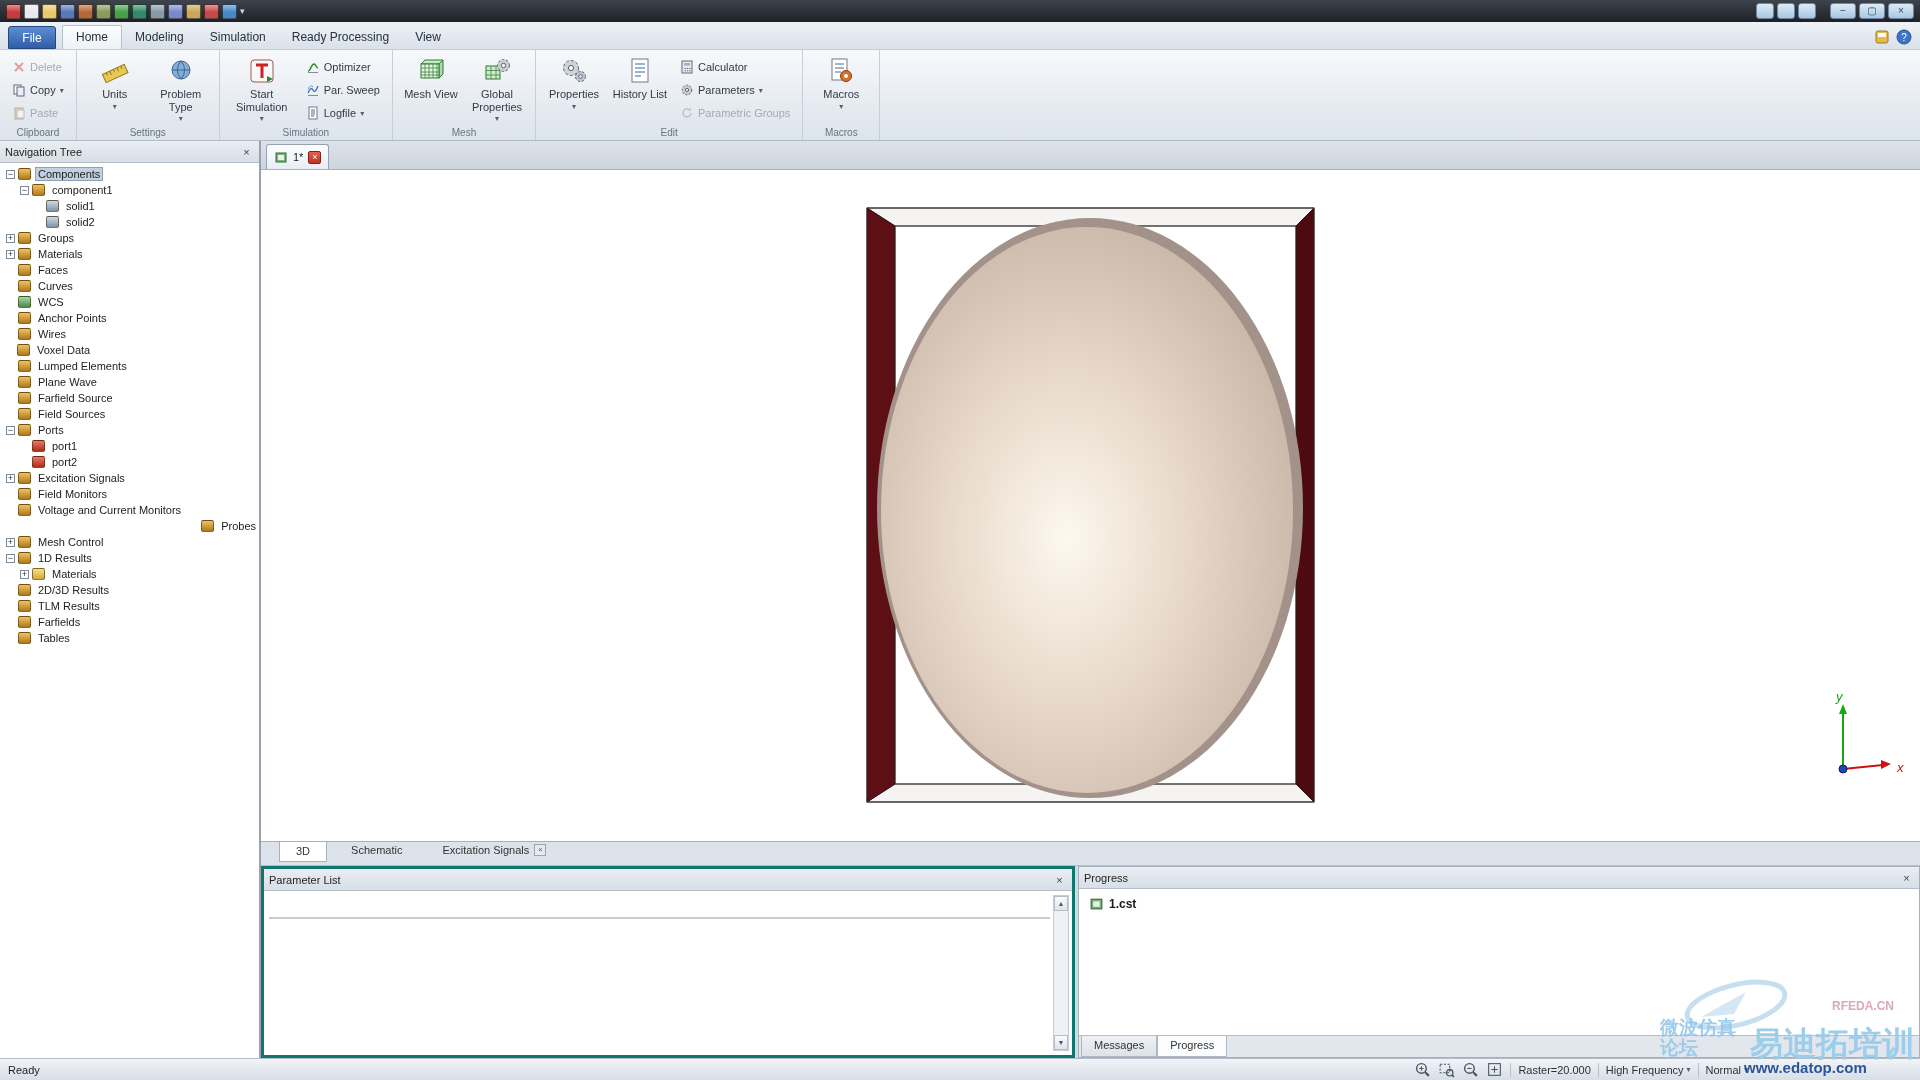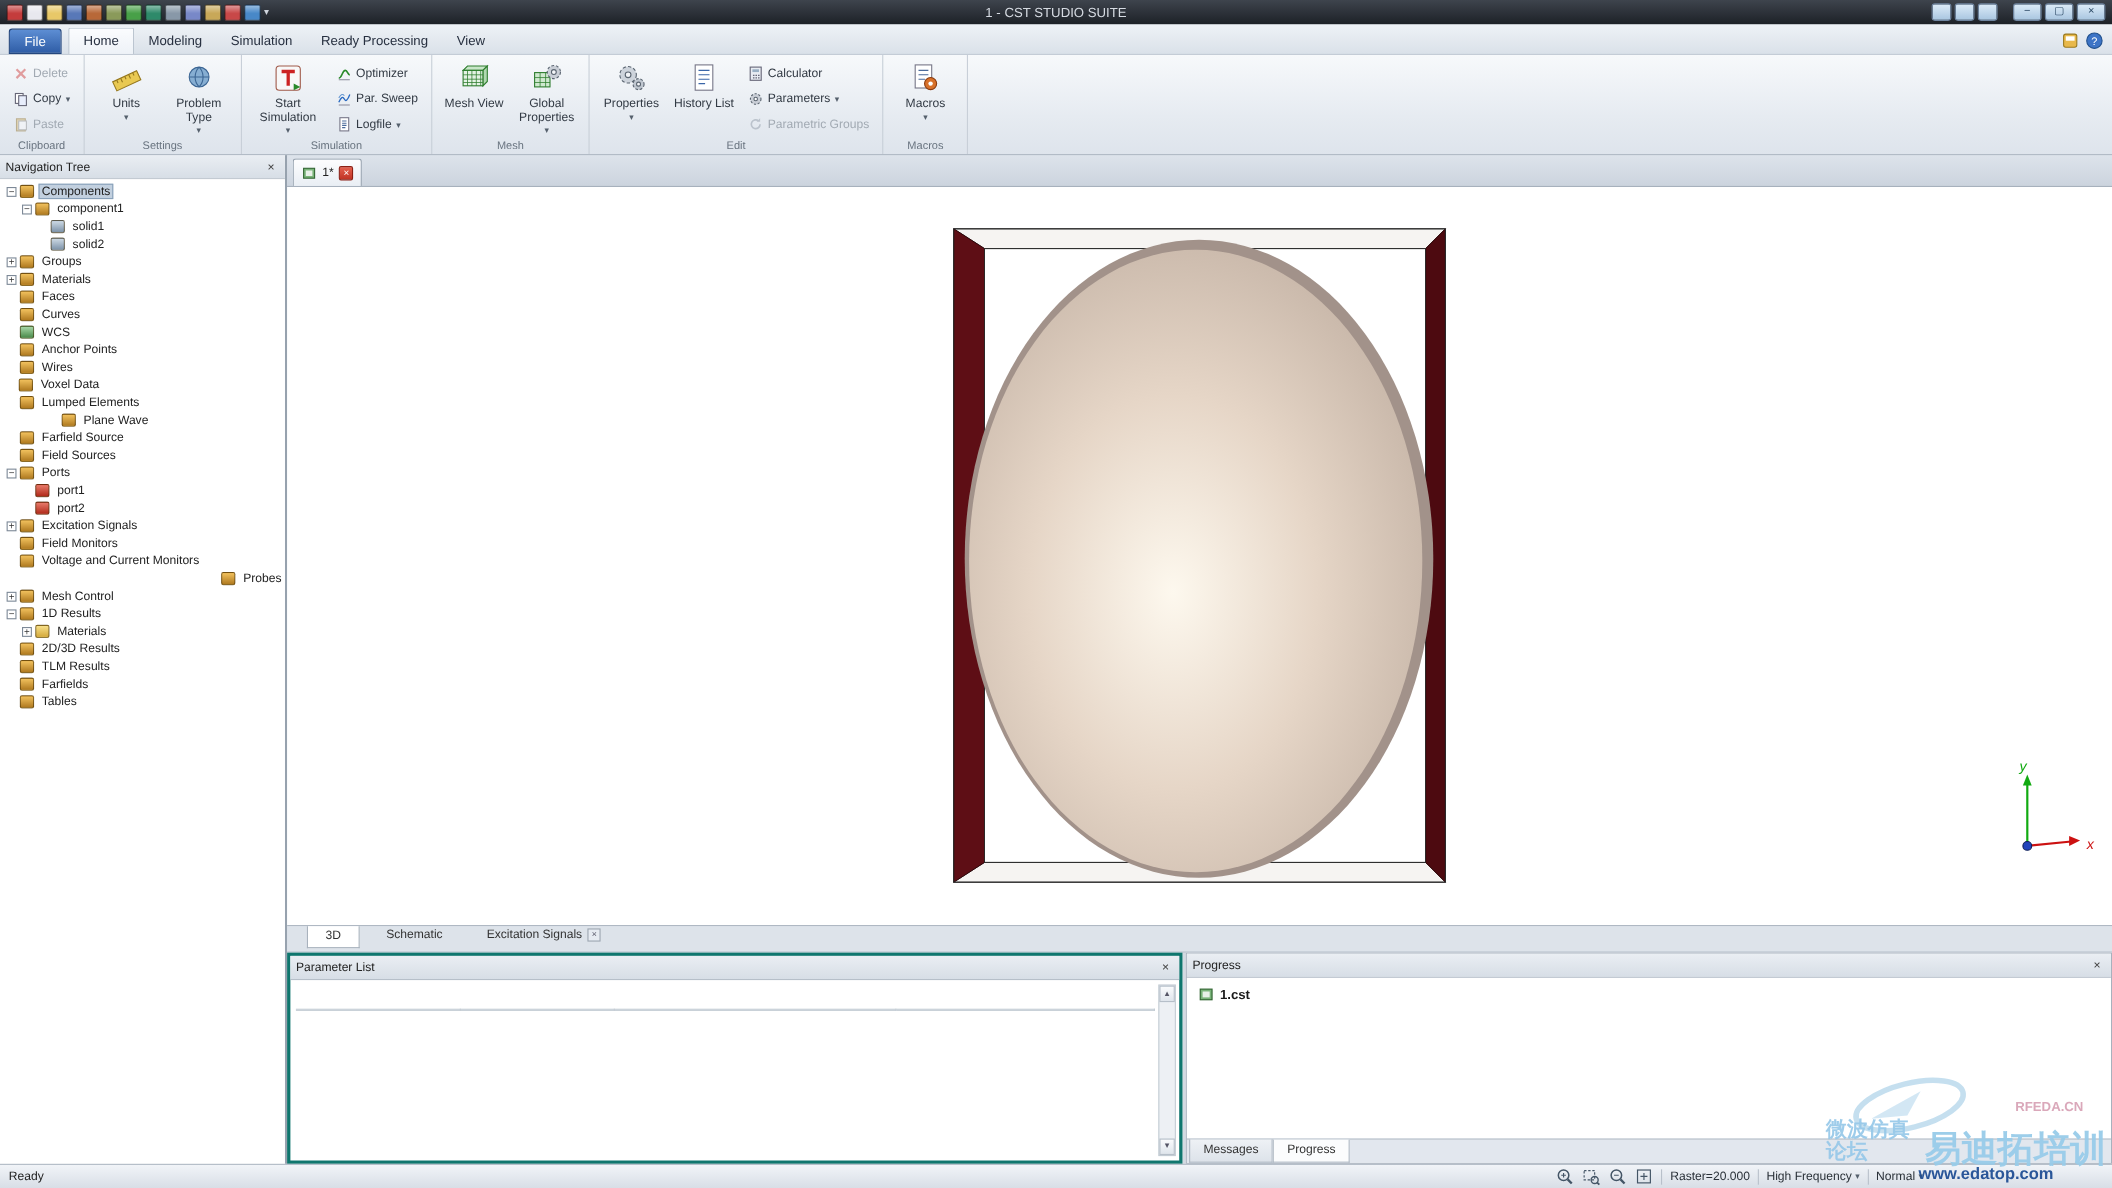--- a/index.html
+++ b/index.html
@@ -165,21 +165,20 @@
       <span class="qat-ic" style="background-color: rgb(138, 154, 90);"></span>
       <span class="qat-ic" style="background-color: rgb(72, 160, 72);"></span>
       <span class="qat-ic" style="background-color: rgb(46, 138, 106);"></span>
       <span class="qat-ic" style="background-color: rgb(136, 152, 168);"></span>
       <span class="qat-ic" style="background-color: rgb(120, 136, 200);"></span>
       <span class="qat-ic" style="background-color: rgb(200, 168, 88);"></span>
       <span class="qat-ic" style="background-color: rgb(200, 72, 72);"></span>
       <span class="qat-ic" style="background-color: rgb(72, 136, 200);"></span>
     </div>
   <span class="qat-caret">▾</span>
-  <div class="win-title">1 - CST STUDIO SUITE</div>
   <div class="winbtns">
     <div class="wbtn small"></div>
     <div class="wbtn small"></div>
     <div class="wbtn small"></div>
     <div class="wbtn-sep"></div>
     <div class="wbtn">−</div>
     <div class="wbtn">▢</div>
     <div class="wbtn">×</div>
   </div>
 </div>
@@ -458,21 +457,21 @@
       <div class="tree-row" style="padding-left: 5px;">
         <span class="expander none"></span>
         <span class="tree-icon" style="background: linear-gradient(rgb(242, 194, 94), rgb(176, 122, 32));"></span>
         <span class="tree-label">Voxel Data</span>
       </div>
       <div class="tree-row" style="padding-left: 6px;">
         <span class="expander none"></span>
         <span class="tree-icon" style="background: linear-gradient(rgb(242, 194, 94), rgb(176, 122, 32));"></span>
         <span class="tree-label">Lumped Elements</span>
       </div>
-      <div class="tree-row" style="padding-left: 6px; margin-left: 38px;">
+      <div class="tree-row" style="padding-left: 6px;">
         <span class="expander none"></span>
         <span class="tree-icon" style="background: linear-gradient(rgb(242, 194, 94), rgb(176, 122, 32));"></span>
         <span class="tree-label">Plane Wave</span>
       </div>
       <div class="tree-row" style="padding-left: 6px;">
         <span class="expander none"></span>
         <span class="tree-icon" style="background: linear-gradient(rgb(242, 194, 94), rgb(176, 122, 32));"></span>
         <span class="tree-label">Farfield Source</span>
       </div>
       <div class="tree-row" style="padding-left: 6px;">

